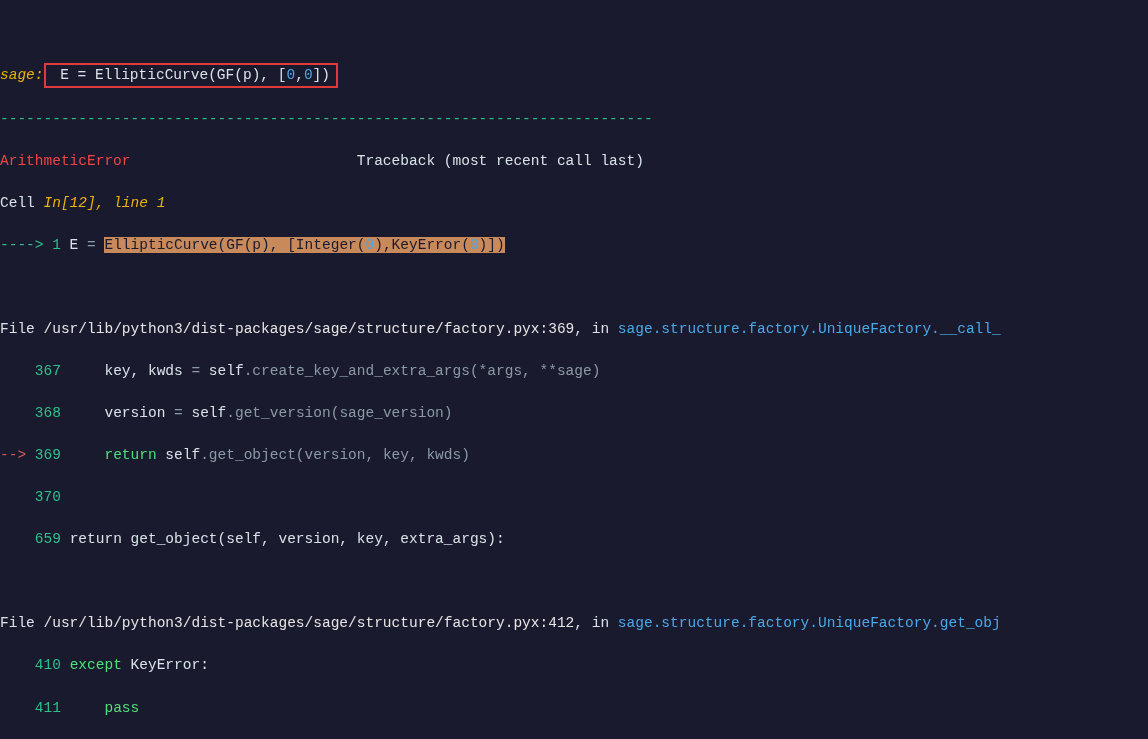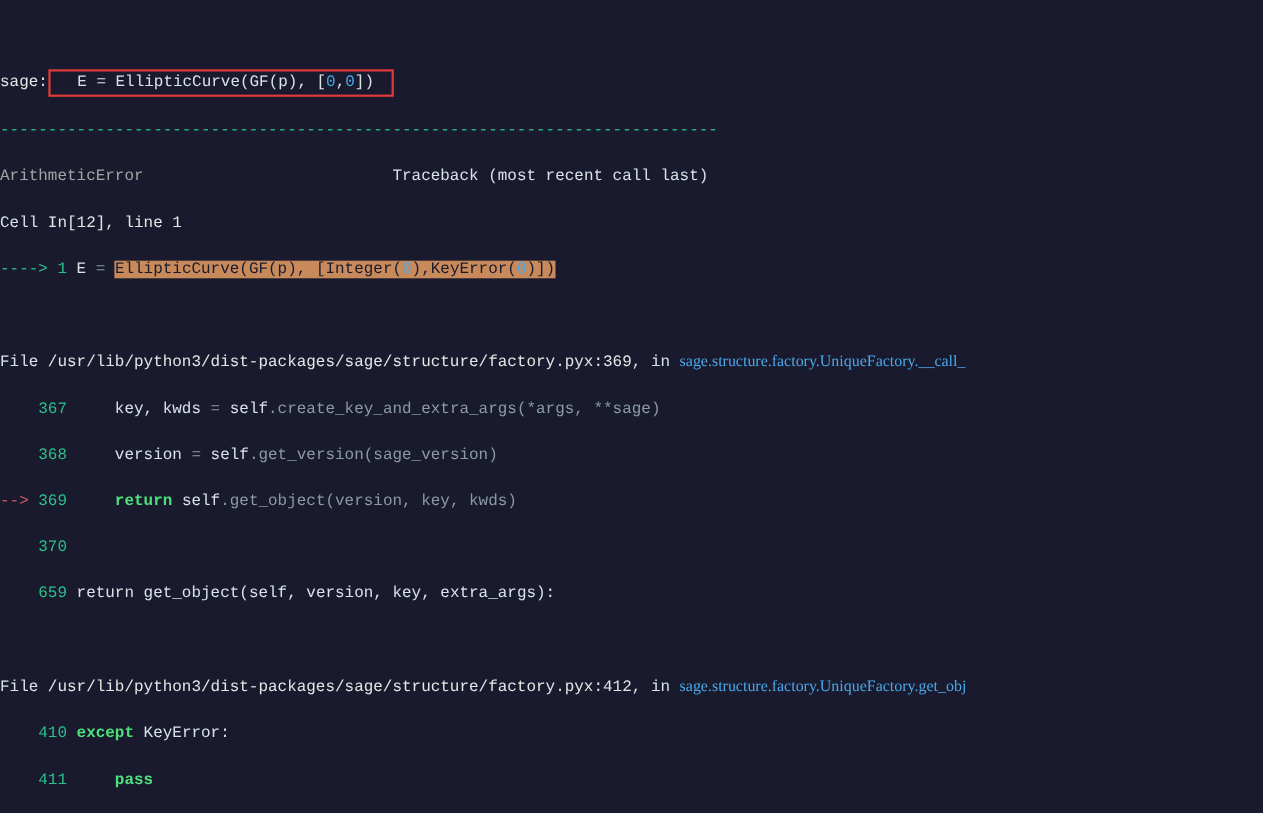--- a/index.html
+++ b/index.html
@@ -9,36 +9,36 @@
     color: #d8e3e8;
     font-family: 'Consolas', 'Monaco', 'Courier New', monospace;
     font-size: 14.5px;
     line-height: 1.45;
     white-space: pre;
     overflow-x: hidden;
     width: 1148px;
     height: 739px;
   }
   .line { white-space: pre; }
-  .prompt { color: #e5e5e5; }
+  .prompt { color: #eab308; font-style: italic; }
   .dashes { color: #2cc08a; }
   .arrow-green { color: #2cc08a; }
   .arrow-red { color: #d45a5a; }
-  .err-name { color: #a3a3a3; margin-top: 24px; }
+  .err-name { color: #ef4444; margin-top: 24px; }
   .lineno { color: #2cc08a; }
   .path { color: #e5e5e5; }
-  .func { color: #4aa8e8; font-family: Liberation Serif, serif; }
+  .func { color: #4aa8e8; }
   .num-blue { color: #4aa8e8; }
-  .kw-green { color: #4de07a; font-weight: bold; }
+  .kw-green { color: #4de07a; font-weight: normal; }
   .pale { color: #8a9aa6; }
   .hl-orange { background: #c88a5a; color: #1a1a2e; }
   .hl-orange .num-blue { color: #4aa8e8; }
   .box-red {
     border: 2px solid #e23a3a;
-    padding: 0 16px;
+    padding: 0 6px;
     display: inline-block;
   }
 </style>
 </head>
 <body>
 
 
 <div class="line"><span class="prompt">sage:</span><span class="box-red"><span> E = EllipticCurve(GF(p), [</span><span class="num-blue">0</span><span>,</span><span class="num-blue">0</span><span>])</span></span></div>
 <div class="line"><span class="dashes">---------------------------------------------------------------------------</span></div>
 <div class="line"><span class="err-name">ArithmeticError</span><span>                          Traceback (most recent call last)</span></div>

